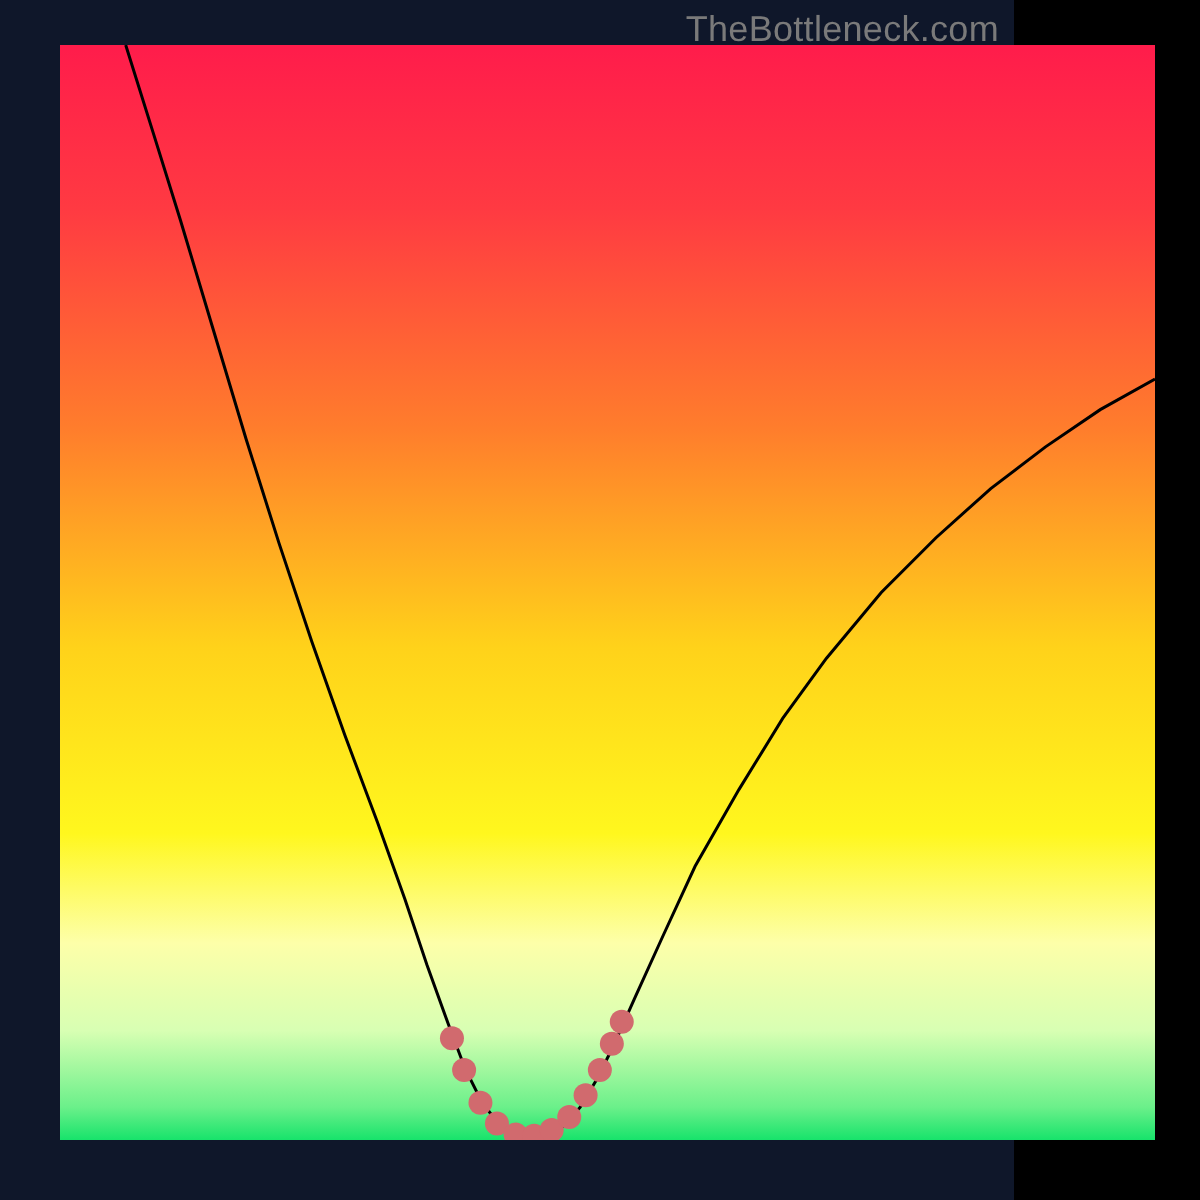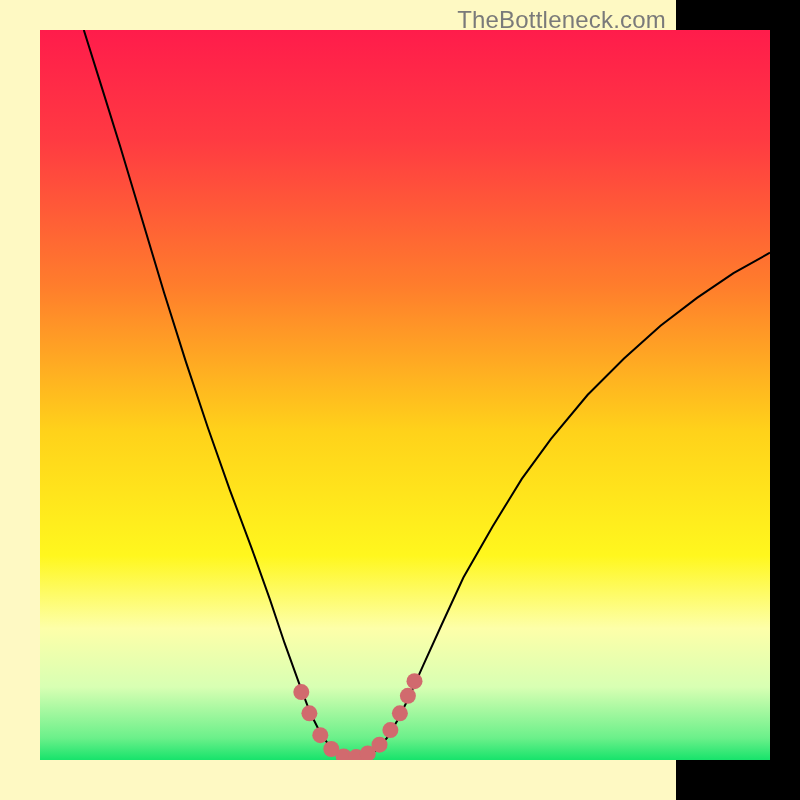--- a/index.html
+++ b/index.html
@@ -10,21 +10,21 @@
     background: #000;
     font-family: Arial, Helvetica, sans-serif;
     overflow: hidden;
   }
   .frame {
     position: absolute;
     left: 0;
     top: 0;
     width: 676px;
     height: 800px;
-    background: #fef9c3;
+    background: #0f172a;
   }
   .plot-area {
     position: absolute;
     left: 40px;
     top: 30px;
     width: 730px;
     height: 730px;
     overflow: hidden;
   }
   .watermark {

